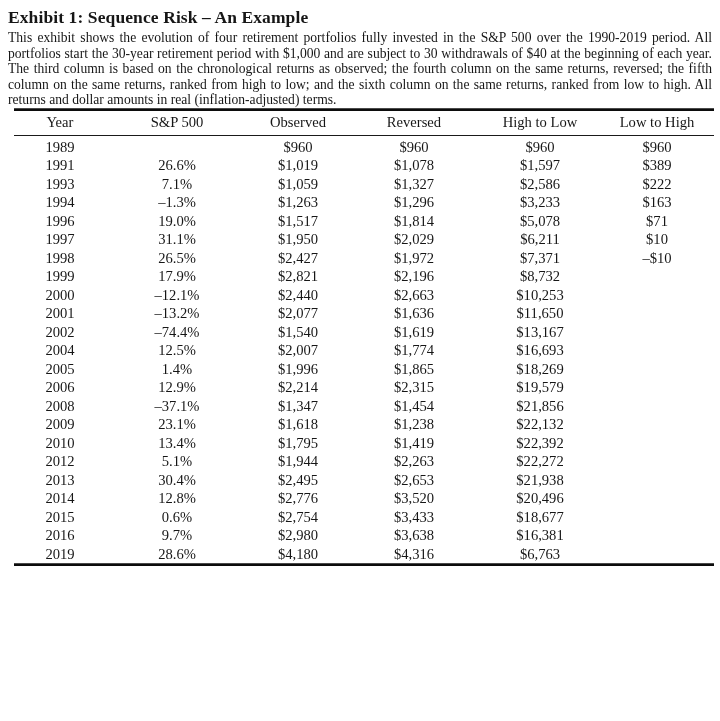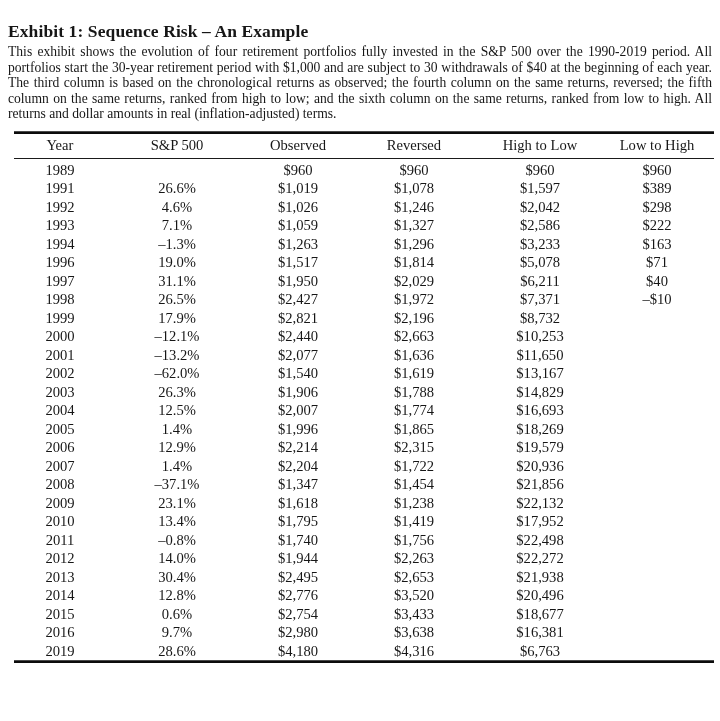--- a/index.html
+++ b/index.html
@@ -9,35 +9,35 @@
     width: 720px;
   }
   body {
     font-family: "Liberation Serif", "DejaVu Serif", serif;
     color: #161616;
     -webkit-font-smoothing: antialiased;
   }
   .page {
     width: 720px;
     height: 721px;
-    padding: 21px 8px 0 8px;
+    padding: 7px 8px 0 8px;
     overflow: hidden;
   }
   .exhibit-title {
     font-size: 17.5px;
     font-weight: 700;
     line-height: 21px;
     margin: 0 0 2px 0;
     letter-spacing: 0.1px;
   }
   .exhibit-desc {
     font-size: 13.6px;
     line-height: 15.6px;
     text-align: justify;
-    margin: 0 0 9px 0;
+    margin: 0 0 0 0;
     width: 704px;
   }
   .table-wrap {
     width: 700px;
     margin-left: 6px;
   }
   .rule-double {
     height: 2px;
     border-top: 1.5px solid #4a4a4a;
     border-bottom: 2.5px solid #0c0c0c;
@@ -115,28 +115,20 @@
         </tr>
           <tr>
           <td>1991</td>
           <td>26.6%</td>
           <td>$1,019</td>
           <td>$1,078</td>
           <td>$1,597</td>
           <td>$389</td>
         </tr>
           <tr>
-          <td>1992</td>
-          <td>4.6%</td>
-          <td>$1,026</td>
-          <td>$1,246</td>
-          <td>$2,042</td>
-          <td>$298</td>
-        </tr>
-          <tr>
           <td>1993</td>
           <td>7.1%</td>
           <td>$1,059</td>
           <td>$1,327</td>
           <td>$2,586</td>
           <td>$222</td>
         </tr>
           <tr>
           <td>1994</td>
           <td>–1.3%</td>
@@ -152,21 +144,21 @@
           <td>$1,814</td>
           <td>$5,078</td>
           <td>$71</td>
         </tr>
           <tr>
           <td>1997</td>
           <td>31.1%</td>
           <td>$1,950</td>
           <td>$2,029</td>
           <td>$6,211</td>
-          <td>$40</td>
+          <td>$10</td>
         </tr>
           <tr>
           <td>1998</td>
           <td>26.5%</td>
           <td>$2,427</td>
           <td>$1,972</td>
           <td>$7,371</td>
           <td>–$10</td>
         </tr>
           <tr>
@@ -188,32 +180,24 @@
           <tr>
           <td>2001</td>
           <td>–13.2%</td>
           <td>$2,077</td>
           <td>$1,636</td>
           <td>$11,650</td>
           <td></td>
         </tr>
           <tr>
           <td>2002</td>
-          <td>–62.0%</td>
+          <td>–74.4%</td>
           <td>$1,540</td>
           <td>$1,619</td>
           <td>$13,167</td>
-          <td></td>
-        </tr>
-          <tr>
-          <td>2003</td>
-          <td>26.3%</td>
-          <td>$1,906</td>
-          <td>$1,788</td>
-          <td>$14,829</td>
           <td></td>
         </tr>
           <tr>
           <td>2004</td>
           <td>12.5%</td>
           <td>$2,007</td>
           <td>$1,774</td>
           <td>$16,693</td>
           <td></td>
         </tr>
@@ -227,62 +211,46 @@
         </tr>
           <tr>
           <td>2006</td>
           <td>12.9%</td>
           <td>$2,214</td>
           <td>$2,315</td>
           <td>$19,579</td>
           <td></td>
         </tr>
           <tr>
-          <td>2007</td>
-          <td>1.4%</td>
-          <td>$2,204</td>
-          <td>$1,722</td>
-          <td>$20,936</td>
-          <td></td>
-        </tr>
-          <tr>
           <td>2008</td>
           <td>–37.1%</td>
           <td>$1,347</td>
           <td>$1,454</td>
           <td>$21,856</td>
           <td></td>
         </tr>
           <tr>
           <td>2009</td>
           <td>23.1%</td>
           <td>$1,618</td>
           <td>$1,238</td>
           <td>$22,132</td>
           <td></td>
         </tr>
           <tr>
           <td>2010</td>
           <td>13.4%</td>
           <td>$1,795</td>
           <td>$1,419</td>
-          <td>$17,952</td>
-          <td></td>
-        </tr>
-          <tr>
-          <td>2011</td>
-          <td>–0.8%</td>
-          <td>$1,740</td>
-          <td>$1,756</td>
-          <td>$22,498</td>
+          <td>$22,392</td>
           <td></td>
         </tr>
           <tr>
           <td>2012</td>
-          <td>14.0%</td>
+          <td>5.1%</td>
           <td>$1,944</td>
           <td>$2,263</td>
           <td>$22,272</td>
           <td></td>
         </tr>
           <tr>
           <td>2013</td>
           <td>30.4%</td>
           <td>$2,495</td>
           <td>$2,653</td>

